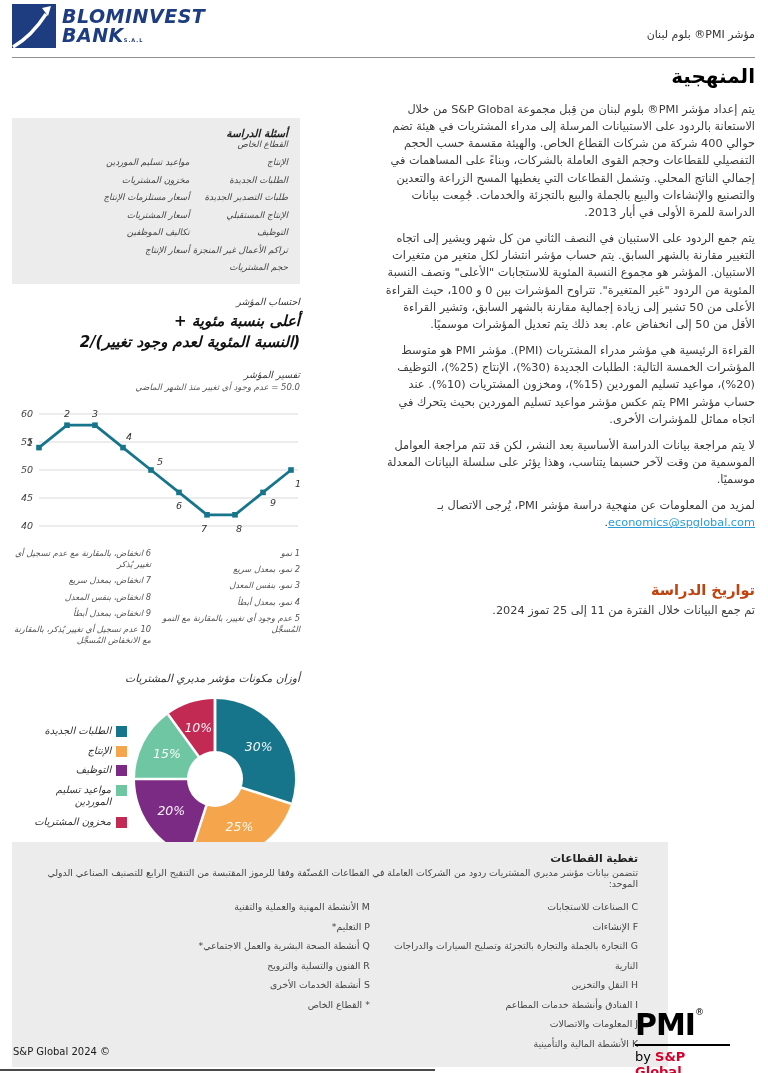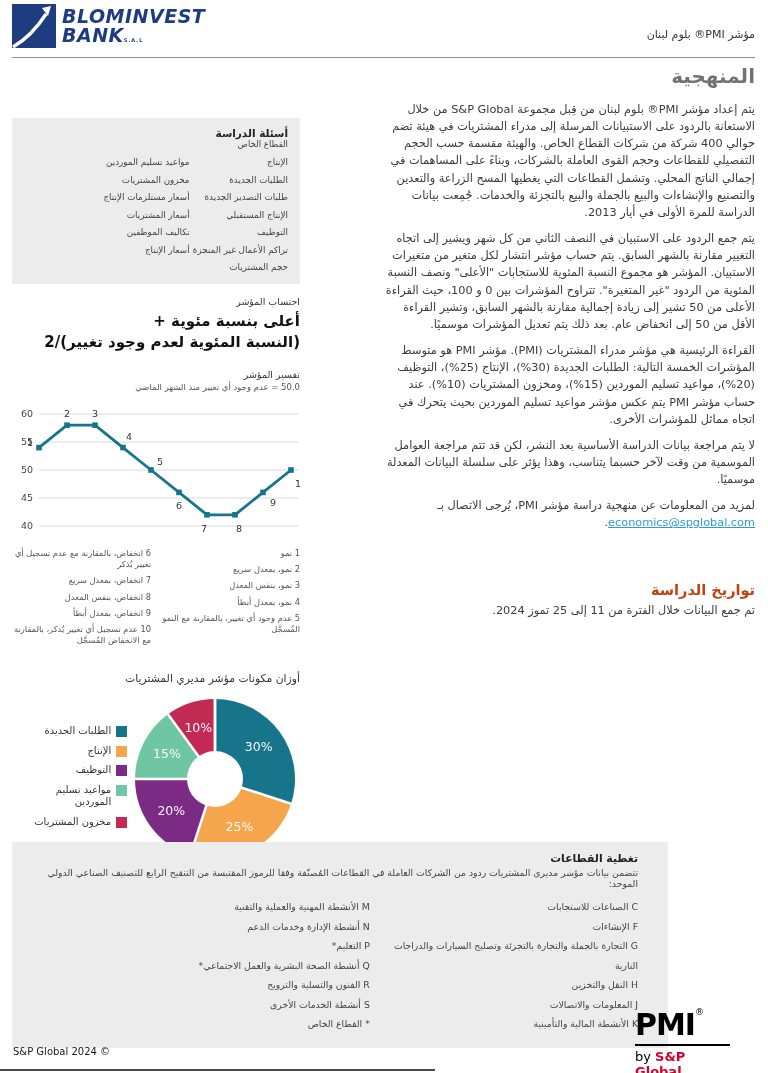--- a/index.html
+++ b/index.html
@@ -15,21 +15,21 @@
   .top-rule{position:absolute;left:12px;right:13px;top:57px;border-top:1px solid #8f8f8f;}
   
   .right-col{position:absolute;right:13px;top:64px;width:372px;direction:rtl;text-align:right;}
   .page-title{font-size:20px;font-weight:bold;color:#1a85c0;margin:0 0 13px 0;}
   .right-col p.body{font-size:11.3px;line-height:1.52;margin:0 0 9px 0;color:#3a3a3a;}
   .link{color:#2b9cd8;text-decoration:underline;}
   .study-dates{margin-top:50px;}
   .study-dates h2{font-size:14.5px;font-weight:bold;color:#c2410c;margin:0 0 6px 0;}
   .study-dates p{font-size:11.3px;margin:0;color:#3a3a3a;}
   
-  .left-col{position:absolute;left:12px;top:118px;width:288px;direction:rtl;text-align:right;}
+  .left-col{position:absolute;left:12px;top:118px;width:288px;direction:rtl;text-align:right;font-style:italic;}
   .survey-box{background:#ececec;padding:9px 12px 7px 10px;}
   .sq-title{font-size:10.5px;font-weight:bold;color:#222;}
   .sq-sub{font-size:8.6px;color:#444;margin-bottom:5px;}
   .sq-row{display:flex;}
   .sq-c1{flex:0 0 37%;font-size:8.8px;color:#444;line-height:17.5px;}
   .sq-c2{flex:1;font-size:8.8px;color:#444;line-height:17.5px;padding-left:4px;}
   .calc{margin-top:12px;}
   .calc-label{font-size:9.5px;color:#333;}
   .formula{font-size:15px;font-weight:bold;color:#111;line-height:1.45;margin-top:4px;}
   .interp-label{font-size:9.5px;color:#333;margin-top:15px;}
@@ -74,21 +74,21 @@
     </svg>
     <div class="brand-text">
       <div class="brand-line1">BLOMINVEST</div>
       <div class="brand-line2"><span>BANK</span><span class="brand-suffix">S.A.L</span></div>
     </div>
   </div>
   <div class="doc-title" dir="rtl">مؤشر PMI® بلوم لبنان</div>
   <div class="top-rule"></div>
 
   <div class="right-col" dir="rtl">
-    <h1 class="page-title" style="color: #737373;">المنهجية</h1>
+    <h1 class="page-title" style="color: #000000;">المنهجية</h1>
     <div id="paragraphs">
         <p class="body">يتم إعداد مؤشر PMI® بلوم لبنان من قِبل مجموعة S&amp;P Global من خلال الاستعانة بالردود على الاستبيانات المرسلة إلى مدراء المشتريات في هيئة تضم حوالي 400 شركة من شركات القطاع الخاص. والهيئة مقسمة حسب الحجم التفصيلي للقطاعات وحجم القوى العاملة بالشركات، وبناءً على المساهمات في إجمالي الناتج المحلي. وتشمل القطاعات التي يغطيها المسح الزراعة والتعدين والتصنيع والإنشاءات والبيع بالجملة والبيع بالتجزئة والخدمات. جُمِعت بيانات الدراسة للمرة الأولى في أيار 2013.</p>
         <p class="body">يتم جمع الردود على الاستبيان في النصف الثاني من كل شهر ويشير إلى اتجاه التغيير مقارنة بالشهر السابق. يتم حساب مؤشر انتشار لكل متغير من متغيرات الاستبيان. المؤشر هو مجموع النسبة المئوية للاستجابات "الأعلى" ونصف النسبة المئوية من الردود "غير المتغيرة". تتراوح المؤشرات بين 0 و 100، حيث القراءة الأعلى من 50 تشير إلى زيادة إجمالية مقارنة بالشهر السابق، وتشير القراءة الأقل من 50 إلى انخفاض عام. بعد ذلك يتم تعديل المؤشرات موسميًا.</p>
         <p class="body">القراءة الرئيسية هي مؤشر مدراء المشتريات (PMI). مؤشر PMI هو متوسط المؤشرات الخمسة التالية: الطلبات الجديدة (30%)، الإنتاج (25%)، التوظيف (20%)، مواعيد تسليم الموردين (15%)، ومخزون المشتريات (10%). عند حساب مؤشر PMI يتم عكس مؤشر مواعيد تسليم الموردين بحيث يتحرك في اتجاه مماثل للمؤشرات الأخرى.</p>
         <p class="body">لا يتم مراجعة بيانات الدراسة الأساسية بعد النشر، لكن قد تتم مراجعة العوامل الموسمية من وقت لآخر حسبما يتناسب، وهذا يؤثر على سلسلة البيانات المعدلة موسميًا.</p>
       </div>
     <p class="body">
       <span>لمزيد من المعلومات عن منهجية دراسة مؤشر PMI، يُرجى الاتصال بـ </span><a href="#" class="link" style="color: rgb(43, 156, 216);">economics@spglobal.com</a><span>.</span>
     </p>
     <div class="study-dates">
@@ -234,26 +234,26 @@
 
   <div class="sector-box">
     <div class="sec-title">تغطية القطاعات</div>
     <div class="sec-intro">تتضمن بيانات مؤشر مديري المشتريات ردود من الشركات العاملة في القطاعات المُصنّفة وفقا للرموز المقتبسة من التنقيح الرابع للتصنيف الصناعي الدولي الموحد:</div>
     <div class="sec-cols">
       <div id="sec-col1">
           <div class="sector-item">C الصناعات للاستجابات</div>
           <div class="sector-item">F الإنشاءات</div>
           <div class="sector-item">G التجارة بالجملة والتجارة بالتجزئة وتصليح السيارات والدراجات النارية</div>
           <div class="sector-item">H النقل والتخزين</div>
+          <div class="sector-item">I الفنادق وأنشطة خدمات المطاعم</div>
           <div class="sector-item">J المعلومات والاتصالات</div>
           <div class="sector-item">K الأنشطة المالية والتأمينية</div>
         </div>
       <div id="sec-col2">
           <div class="sector-item">M الأنشطة المهنية والعملية والتقنية</div>
-          <div class="sector-item">N أنشطة الإدارة وخدمات الدعم</div>
           <div class="sector-item">P التعليم*</div>
           <div class="sector-item">Q أنشطة الصحة البشرية والعمل الاجتماعي*</div>
           <div class="sector-item">R الفنون والتسلية والترويح</div>
           <div class="sector-item">S أنشطة الخدمات الأخرى</div>
           <div class="sector-item">* القطاع الخاص</div>
         </div>
     </div>
   </div>
 
   <div class="copyright">S&amp;P Global 2024 ©</div>

